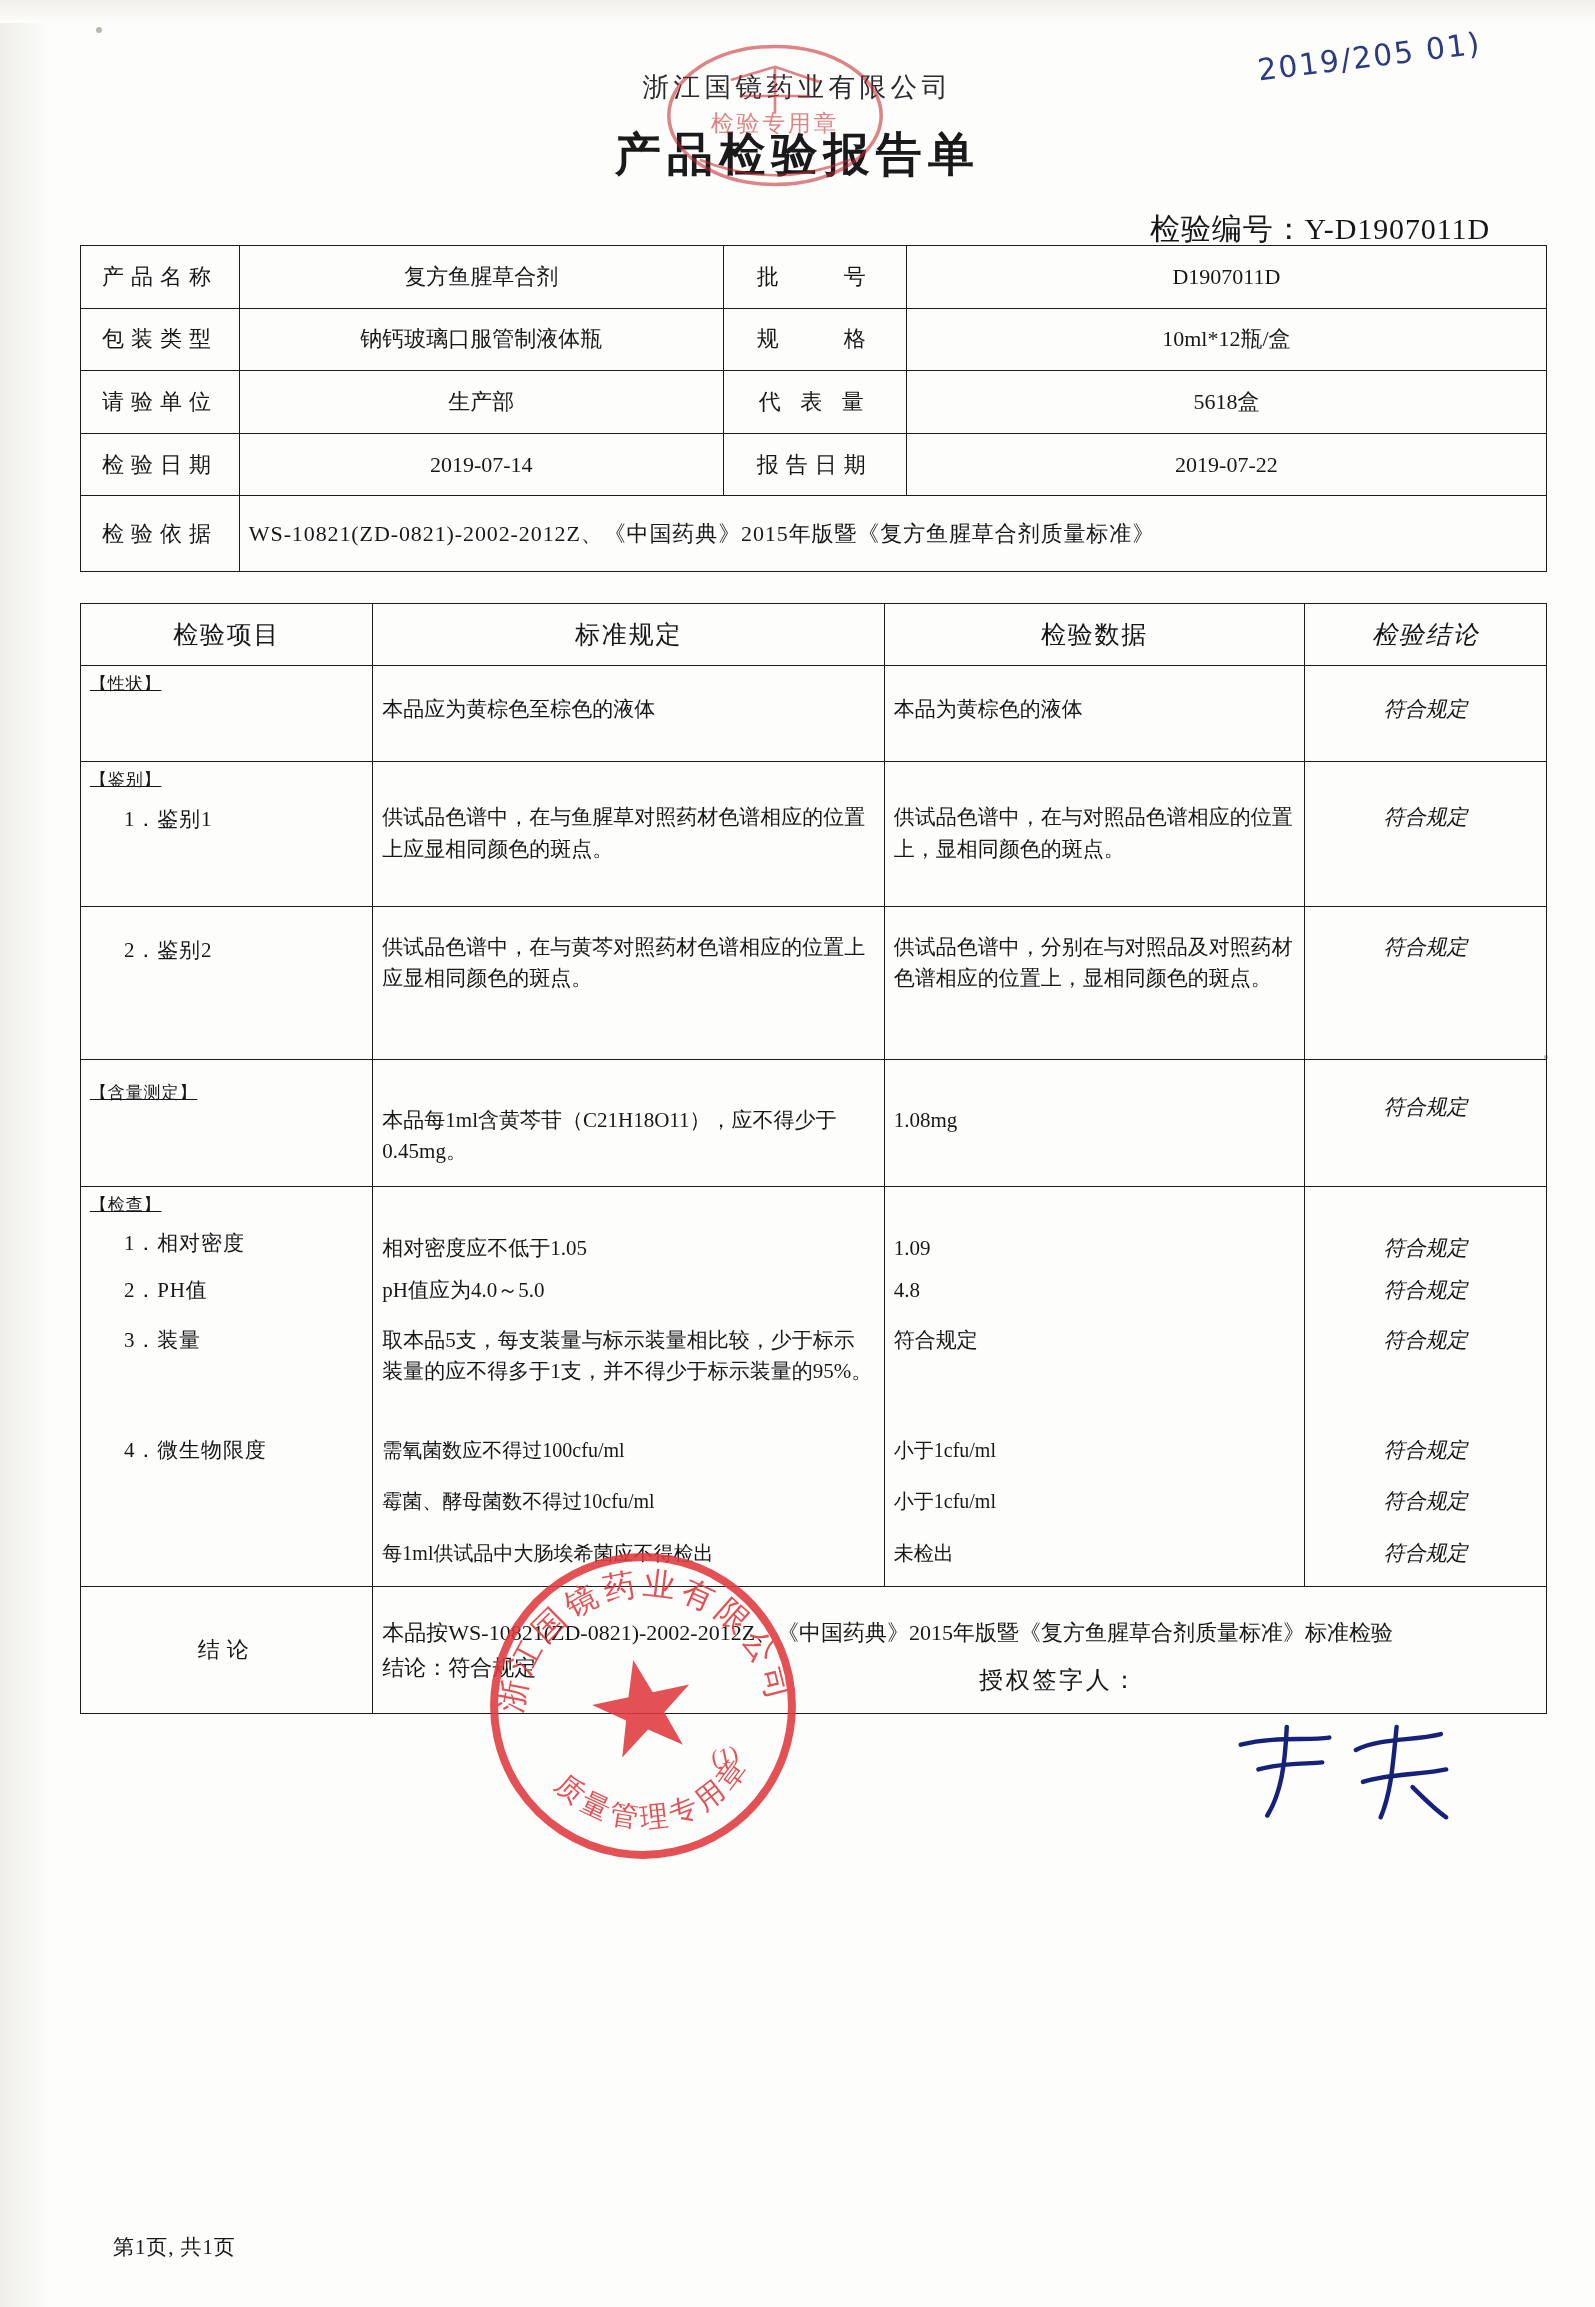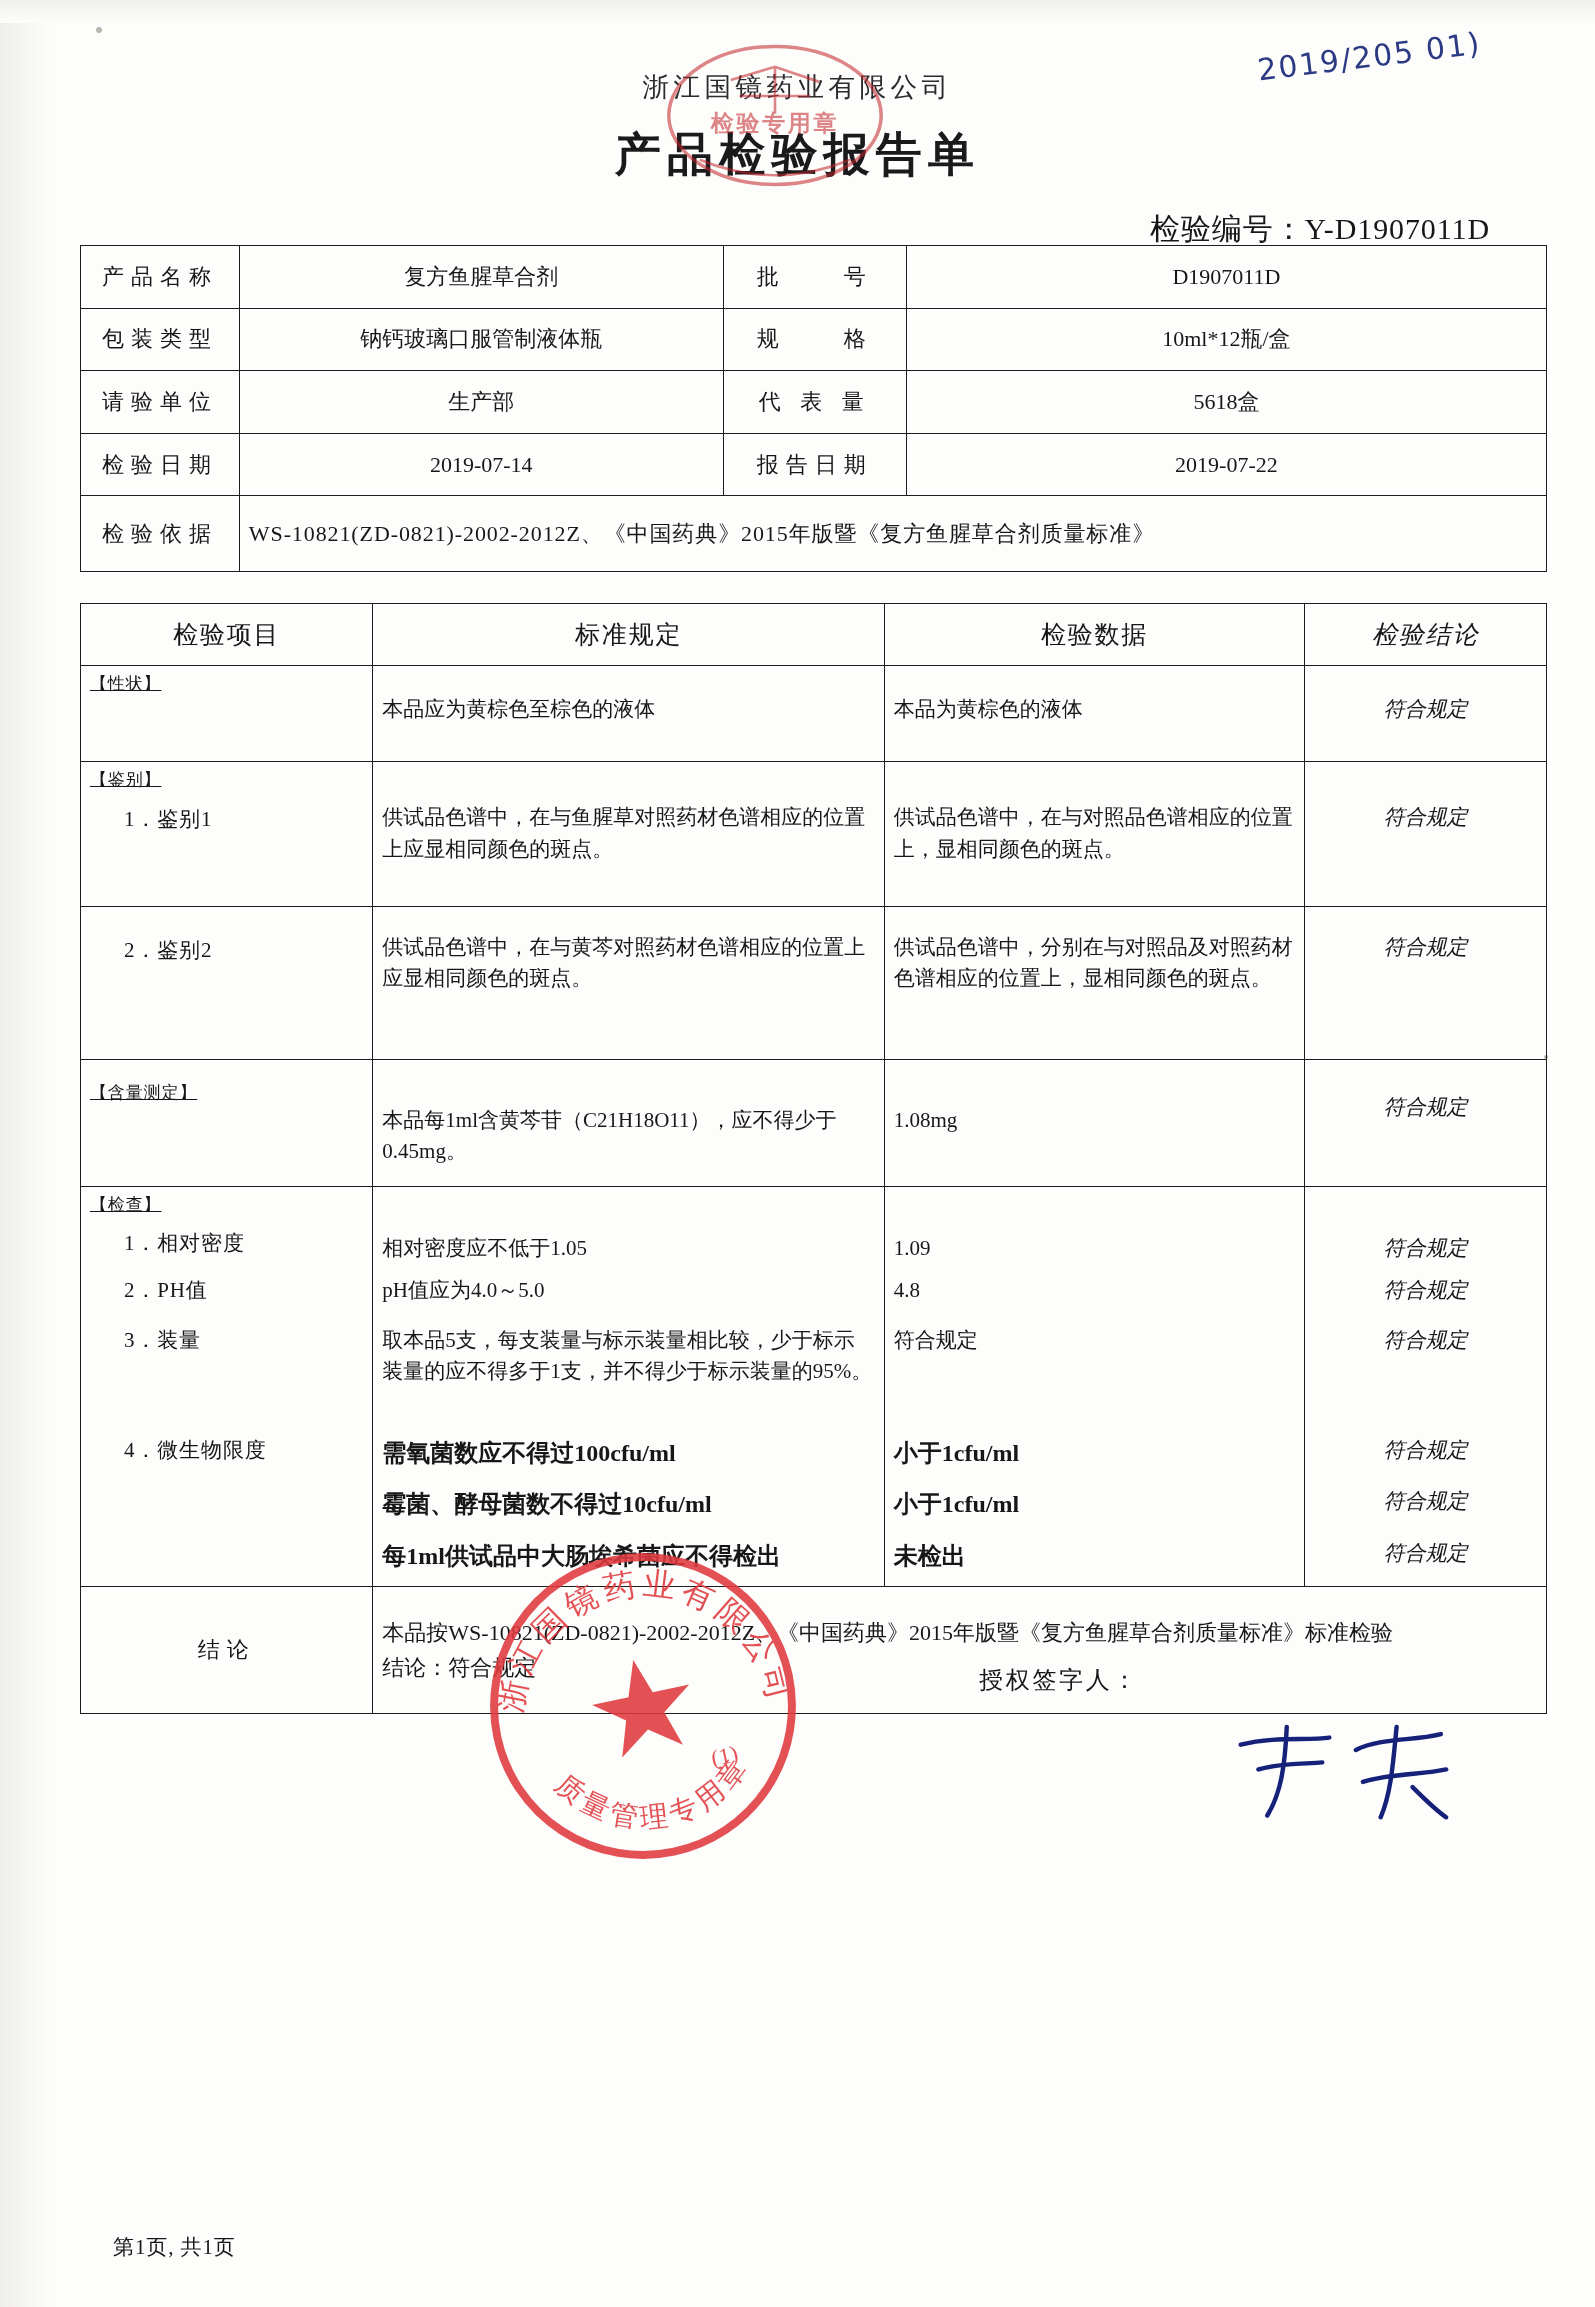--- a/index.html
+++ b/index.html
@@ -73,21 +73,20 @@
     opacity: .92;
   }
 
   
   .stamp-top {
     position: absolute;
     left: 651px; top: 26.6px;
     width: 248px; height: 177px;
     pointer-events: none;
     opacity: .55;
-    font-weight: bold;
   }
   .stamp-top svg { display:block; }
 
   .stamp-bottom {
     position: absolute;
     left: 479px; top: 1542px;
     width: 328px; height: 328px;
     pointer-events: none;
     opacity: .88;
   }
@@ -172,21 +171,21 @@
     letter-spacing: 2.7px;
   }
 
   .footer {
     position: absolute;
     left: 113px; top: 2233px;
     font-size: 21px;
     letter-spacing: 0.9px;
     font-family: Liberation Serif, serif;
   }
-  .tiny-note { font-size: 24px; font-weight: bold; }
+  .tiny-note { font-size: 20px; }
 </style>
 </head>
 <body>
 
 <div class="page">
 
   <div class="scan-edge-left"></div>
   <div class="scan-edge-top"></div>
   <div class="speck" style="left:96px; top:26.6px; width:6.2px; height:6.2px;"></div>
   <div class="speck" style="left:1544px; top:1055px; width:4.4px; height:4.4px;"></div>

